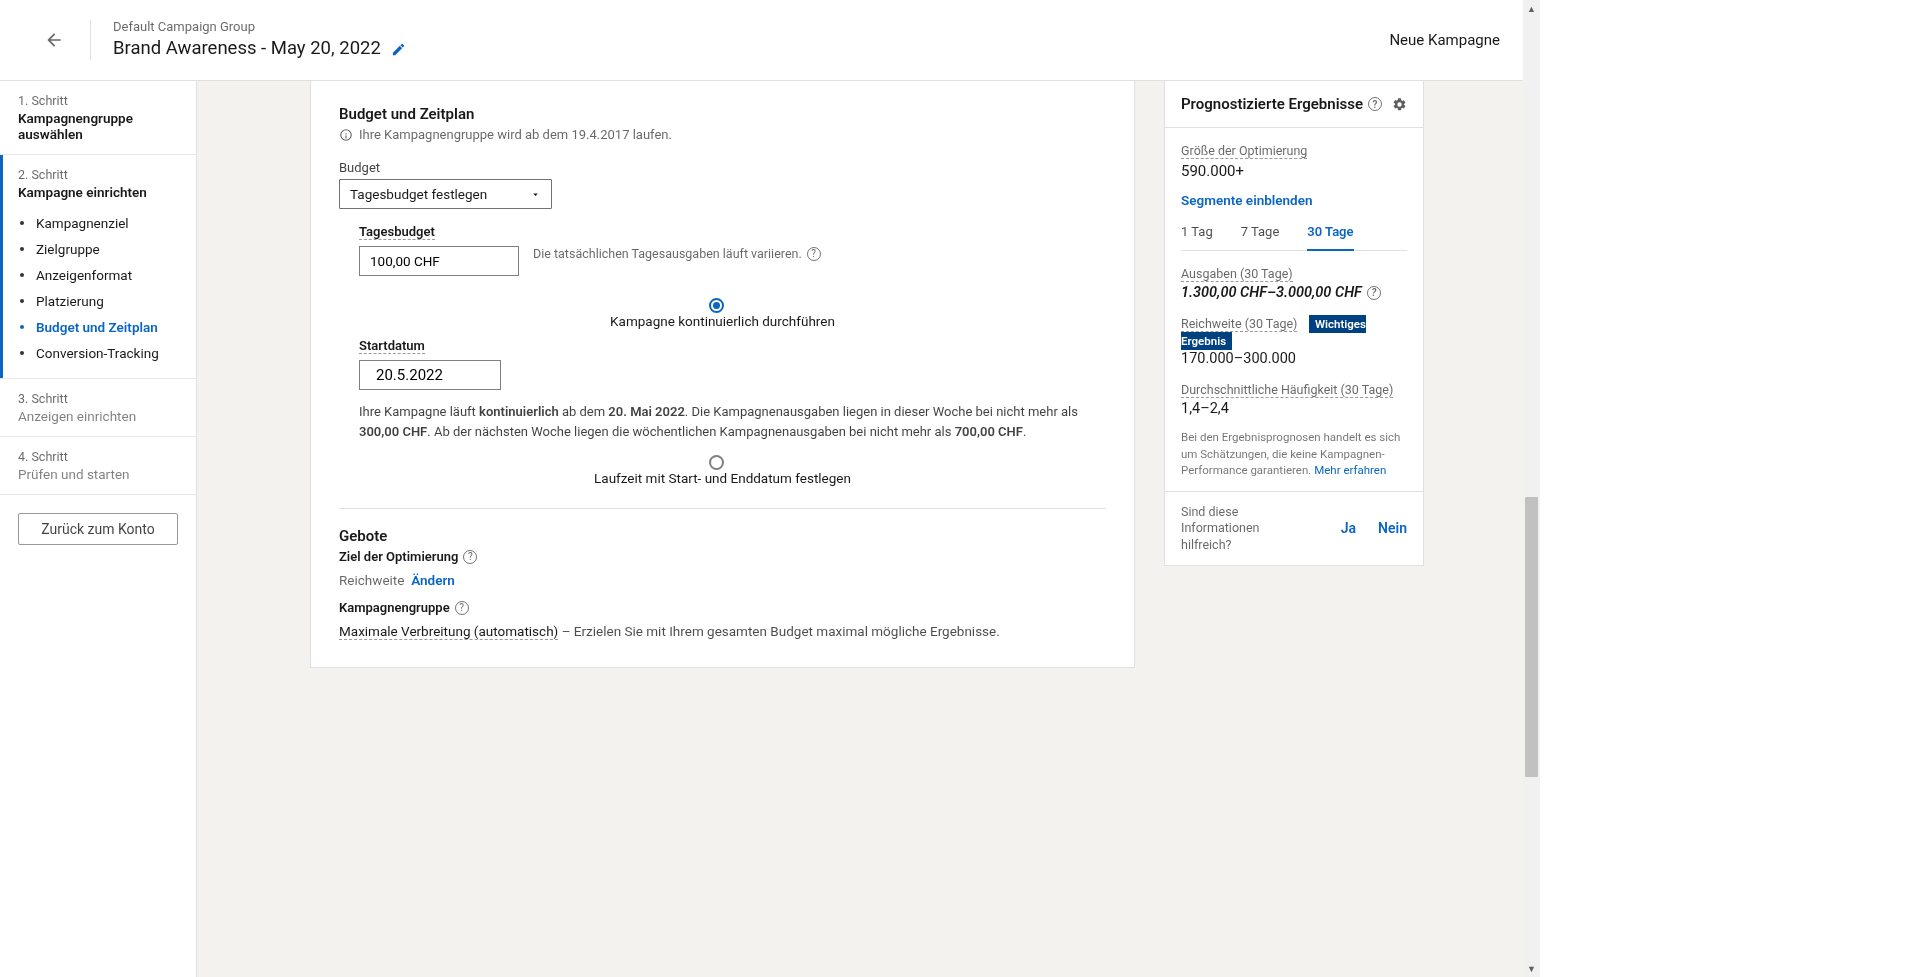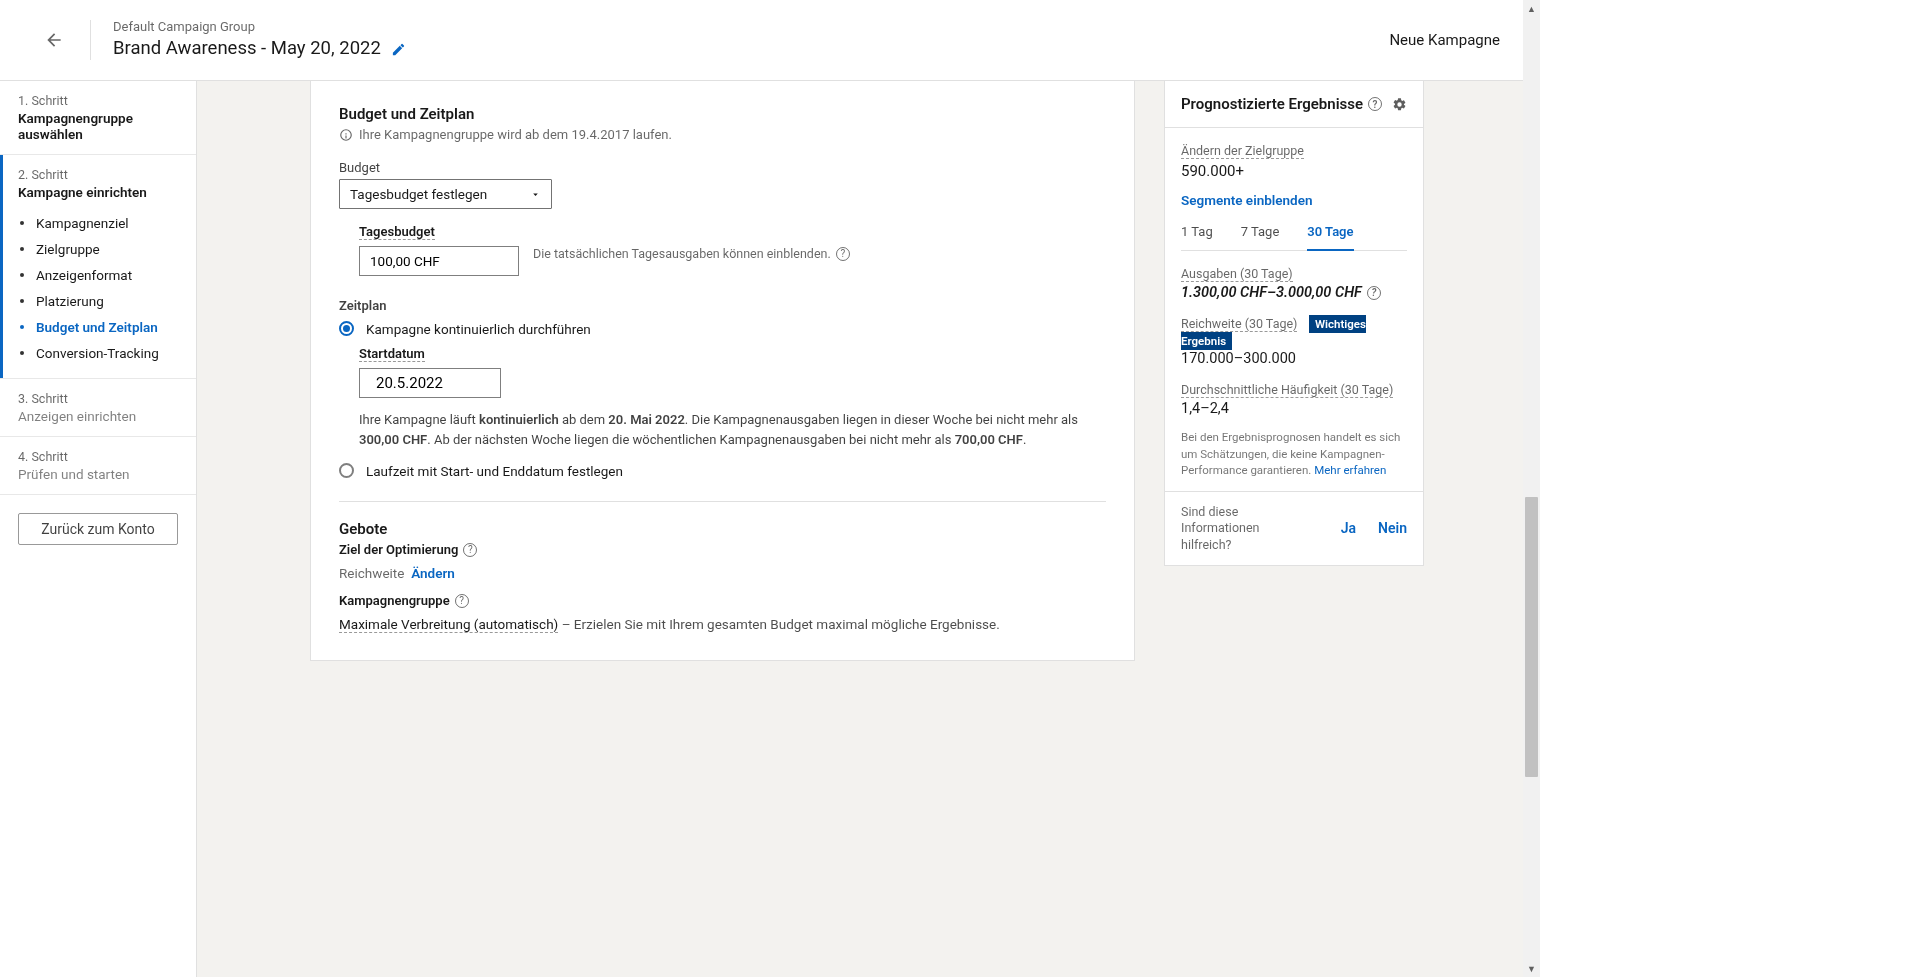--- a/index.html
+++ b/index.html
@@ -42,21 +42,21 @@
 
 .field-label { font-size: 13px; color: rgba(0,0,0,0.75); margin-bottom: 4px; }
 .select-box { width: 213px; border: 1px solid rgba(0,0,0,0.55); padding: 6px 10px; font-size: 13.5px; display: flex; justify-content: space-between; align-items: center; cursor: pointer; border-radius: 1px; }
 
 .sub-block { padding-left: 20px; margin-top: 14px; }
 .sub-label { font-size: 13px; font-weight: 600; margin-bottom: 6px; border-bottom: 1px dashed rgba(0,0,0,0.4); display: inline-block; }
 .input-row { display: flex; align-items: flex-start; }
 .text-input { width: 160px; border: 1px solid rgba(0,0,0,0.5); padding: 6px 10px; font-size: 13.5px; margin-right: 14px; font-family: inherit; }
 .helper { font-size: 12.5px; color: rgba(0,0,0,0.6); display: flex; align-items: center; }
 
-.radio-row { display: flex; align-items: flex-start; margin: 8px 0; cursor: pointer; }
+.radio-row { display: flex; align-items: center; margin: 8px 6px; cursor: pointer; flex-direction: column; }
 .radio { width: 15px; height: 15px; border: 2px solid rgba(0,0,0,0.5); border-radius: 50%; margin-right: 12px; display: flex; align-items: center; justify-content: center; flex-shrink: 0; }
 .radio.checked { border-color: #0a66c2; }
 .radio.checked::after { content: ""; width: 7px; height: 7px; background: #0a66c2; border-radius: 50%; }
 .radio-label { font-size: 13.5px; }
 
 .date-input { width: 142px; border: 1px solid rgba(0,0,0,0.5); padding: 5px 16px; font-size: 15px; font-family: inherit; }
 
 .desc-text { font-size: 13px; color: rgba(0,0,0,0.75); line-height: 1.5; margin-top: 12px; }
 .desc-text b { font-weight: 600; }
 
@@ -193,28 +193,27 @@
                 <path d="M7 10l5 5 5-5z" fill="currentColor"></path>
               </svg>
             </span>
         </div>
 
         <div class="sub-block">
           <div class="sub-label">Tagesbudget</div>
           <div class="input-row">
             <input class="text-input" value="100,00 CHF" style="">
             <div class="helper">
-              <span>Die tatsächlichen Tagesausgaben können einblenden.</span>
+              <span>Die tatsächlichen Tagesausgaben läuft variieren.</span>
               <span class="help-icn">?</span>
             </div>
           </div>
         </div>
 
         <div style="margin-top:22px;">
-          <div class="field-label" style="font-weight:600;">Zeitplan</div>
           <div class="radio-row">
             <span class="radio checked"></span>
             <span class="radio-label">Kampagne kontinuierlich durchführen</span>
           </div>
 
           <div class="sub-block" style="margin-top:6px;">
             <div class="sub-label">Startdatum</div>
             <div><input class="date-input" value="20.5.2022" style=""></div>
             <div class="desc-text">
               <span>Ihre Kampagne läuft </span><b>kontinuierlich</b><span> ab dem </span><b>20. Mai 2022</b><span>. Die Kampagnenausgaben liegen in dieser Woche bei nicht mehr als </span><b>300,00 CHF</b><span>. Ab der nächsten Woche liegen die wöchentlichen Kampagnenausgaben bei nicht mehr als </span><b>700,00 CHF</b><span>.</span>
@@ -253,21 +252,21 @@
             <span>Prognostizierte Ergebnisse</span>
             <span class="help-icn">?</span>
           </div>
           <span>
             <svg width="15" height="15" viewBox="0 0 24 24">
                 <path d="M19.14 12.94a7.14 7.14 0 0 0 0-1.88l2.03-1.58a.5.5 0 0 0 .12-.64l-1.92-3.32a.5.5 0 0 0-.6-.22l-2.39.96a7.03 7.03 0 0 0-1.62-.94l-.36-2.54A.5.5 0 0 0 13.9 2h-3.8a.5.5 0 0 0-.5.42l-.36 2.54c-.58.24-1.12.55-1.62.94l-2.39-.96a.5.5 0 0 0-.6.22L2.71 8.48a.5.5 0 0 0 .12.64l2.03 1.58a7.14 7.14 0 0 0 0 1.88l-2.03 1.58a.5.5 0 0 0-.12.64l1.92 3.32c.13.22.4.31.6.22l2.39-.96c.5.39 1.04.7 1.62.94l.36 2.54c.4.24.25.42.5.42h3.8c.25 0 .46-.18.5-.42l.36-2.54c.58-.24 1.12-.55 1.62-.94l2.39.96c.2.09.47 0 .6-.22l1.92-3.32a.5.5 0 0 0-.12-.64l-2.03-1.58zM12 15.5A3.5 3.5 0 1 1 12 8.5a3.5 3.5 0 0 1 0 7z" fill="currentColor" opacity="0.7"></path>
               </svg>
           </span>
         </div>
         <div class="rp-body">
-          <div class="rp-label">Ändern der Zielgruppe</div>
+          <div class="rp-label">Größe der Optimierung</div>
           <div class="rp-value">590.000+</div>
           <span class="rp-link">Segmente einblenden</span>
 
           <div class="rp-tabs">
             <div class="rp-tab">1 Tag</div>
             <div class="rp-tab">7 Tage</div>
             <div class="rp-tab active">30 Tage</div>
           </div>
 
           <div class="rp-metric">

